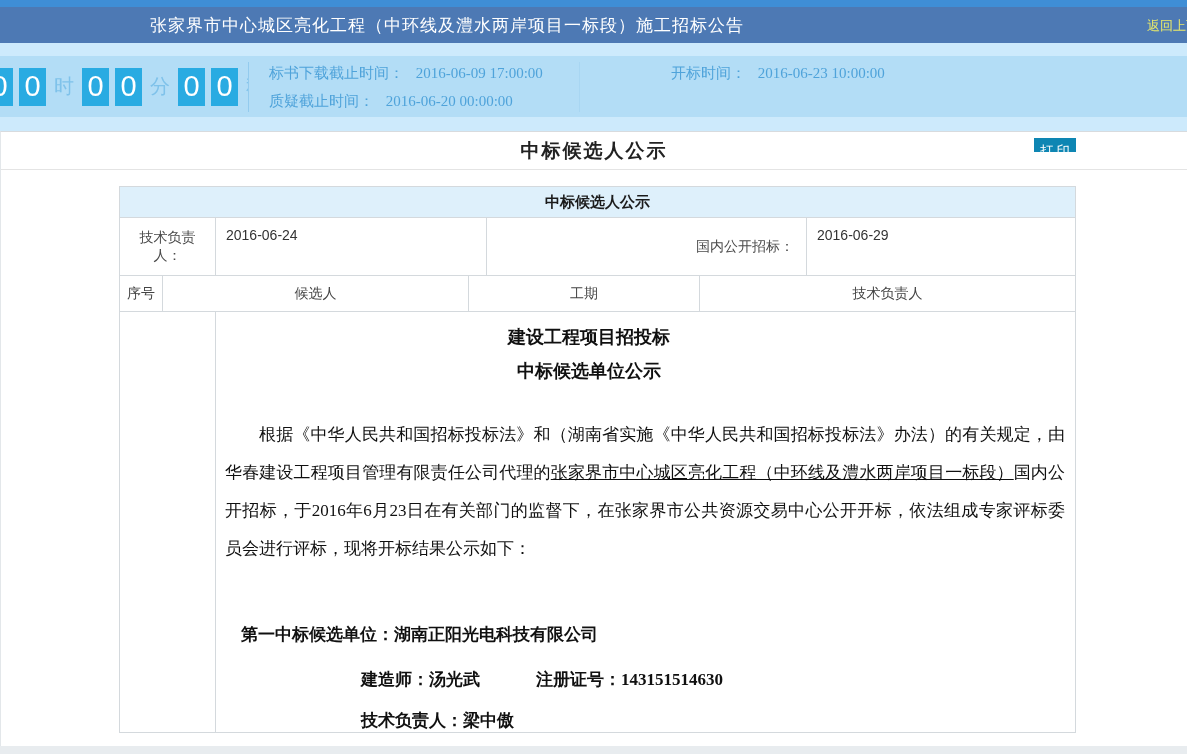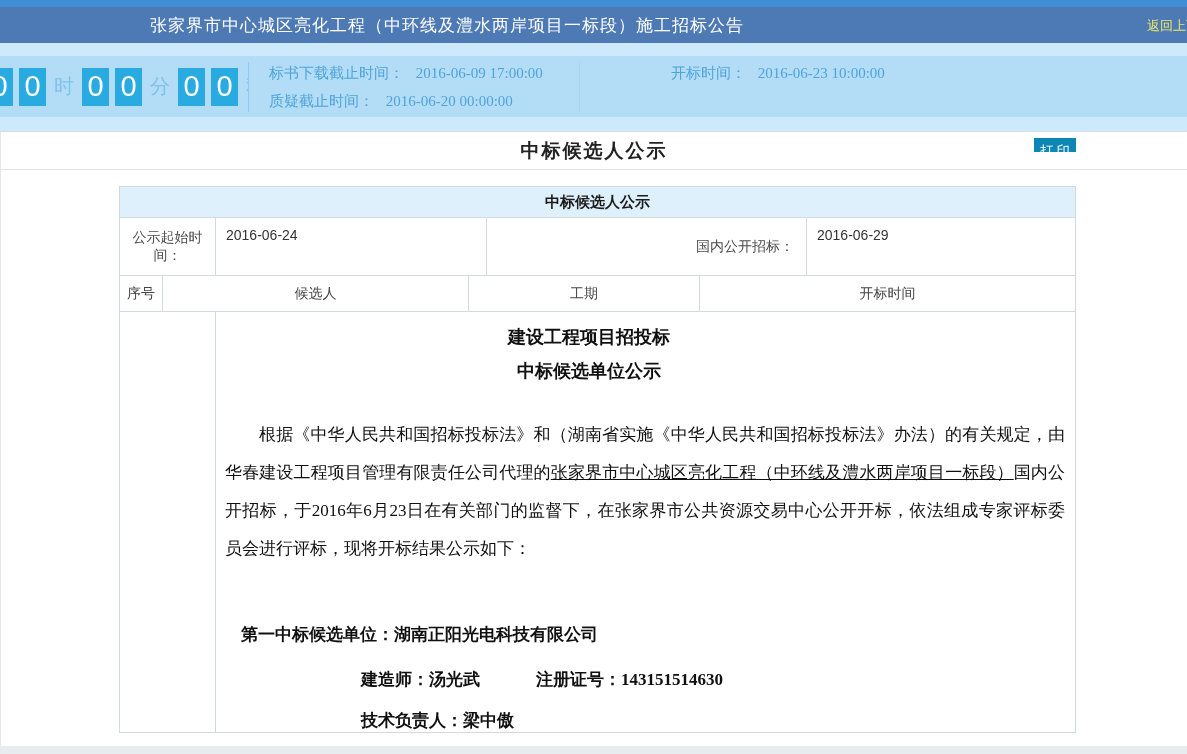--- a/index.html
+++ b/index.html
@@ -135,30 +135,30 @@
   <div class="title-row">
     <div class="page-title">中标候选人公示</div>
     <button class="print-btn">打 印</button>
   </div>
 
   <div class="tbl">
     <div class="trow caption-row">
       <div class="tcell">中标候选人公示</div>
     </div>
     <div class="trow r-dates">
-      <div class="tcell c-label">公示起始时间：</div>
+      <div class="tcell c-label">技术负责人：</div>
       <div class="tcell c-date1">2016-06-24</div>
       <div class="tcell c-endlbl">国内公开招标：</div>
       <div class="tcell c-date2">2016-06-29</div>
     </div>
     <div class="trow r-cols">
       <div class="tcell c-seq">序号</div>
       <div class="tcell c-cand">候选人</div>
       <div class="tcell c-dur">工期</div>
-      <div class="tcell c-mgr">开标时间</div>
+      <div class="tcell c-mgr">技术负责人</div>
     </div>
     <div class="trow r-body">
       <div class="tcell c-empty"></div>
       <div class="tcell c-doc">
         <div class="doc-h">建设工程项目招投标</div>
         <div class="doc-h">中标候选单位公示</div>
         <div class="doc-para"><span>根据《中华人民共和国招标投标法》和（湖南省实施《中华人民共和国招标投标法》办法）的有关规定，由华春建设工程项目管理有限责任公司代理的</span><span class="doc-em">张家界市中心城区亮化工程（中环线及澧水两岸项目一标段）</span><span>国内公开招标，于2016年6月23日在有关部门的监督下，在张家界市公共资源交易中心公开开标，依法组成专家评标委员会进行评标，现将开标结果公示如下：</span></div>
         <div class="doc-winner">第一中标候选单位：湖南正阳光电科技有限公司</div>
         <div class="doc-builder">
           <span>建造师：汤光武</span><span class="gap">注册证号：143151514630</span>

